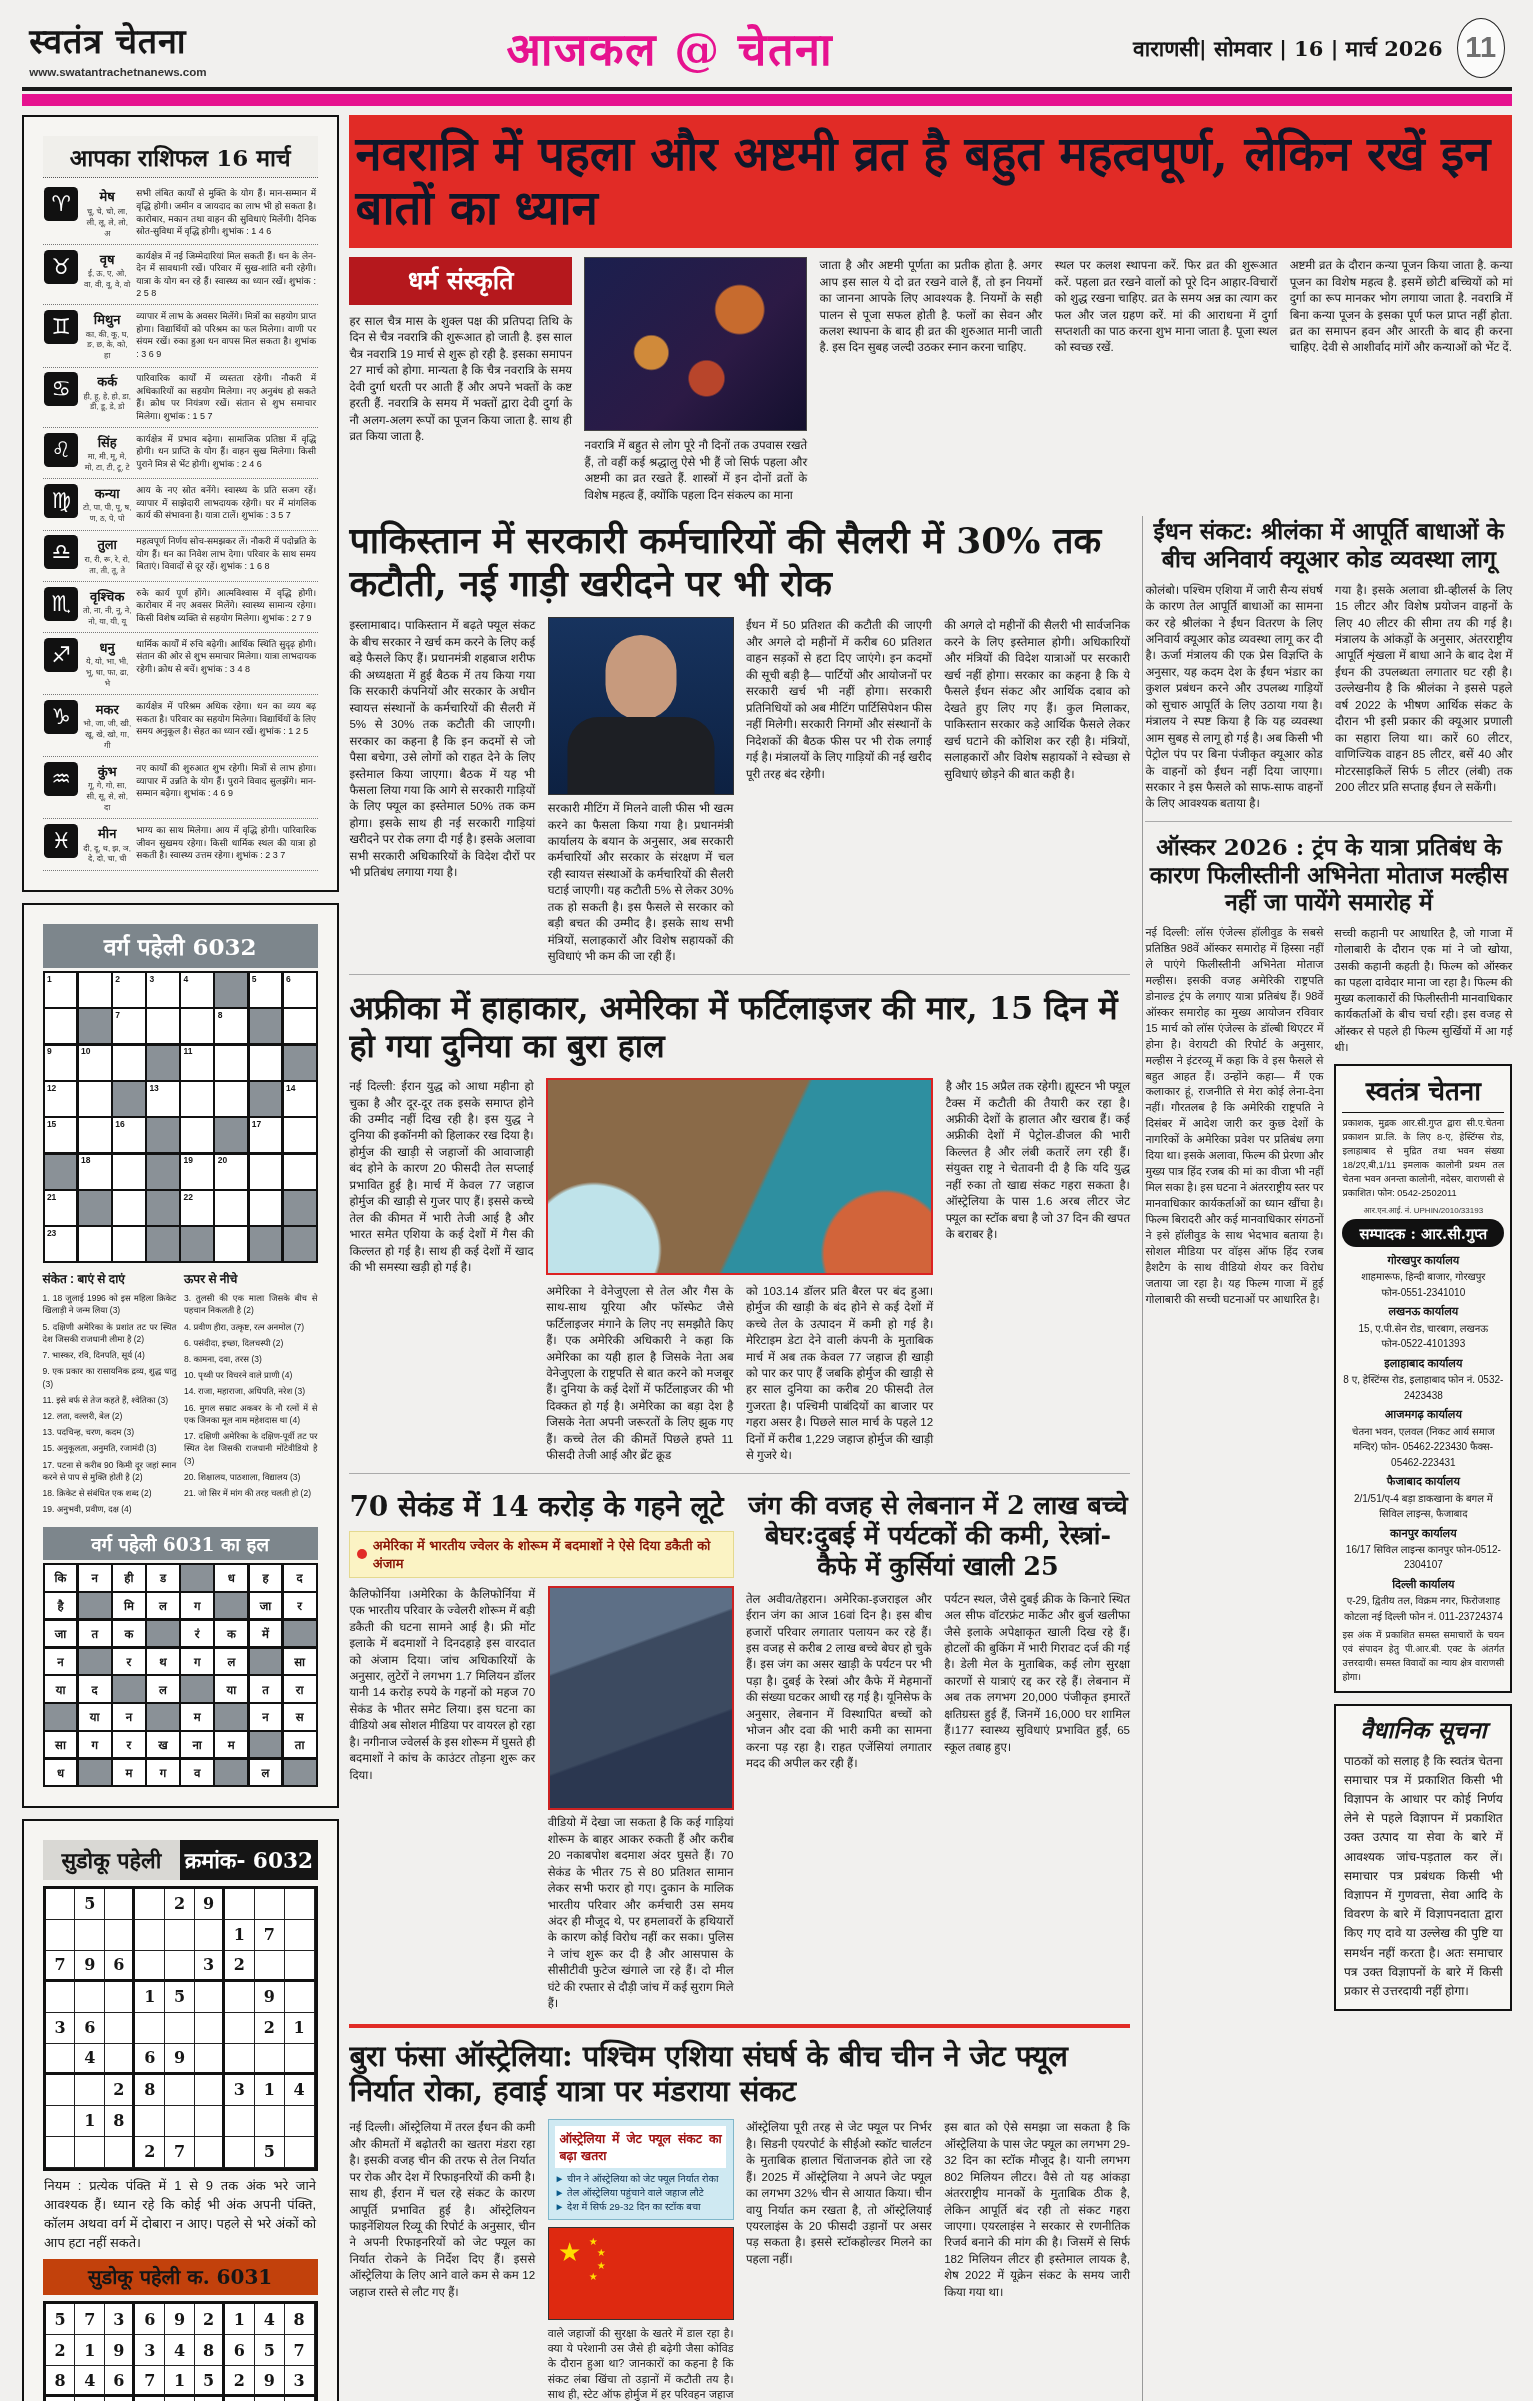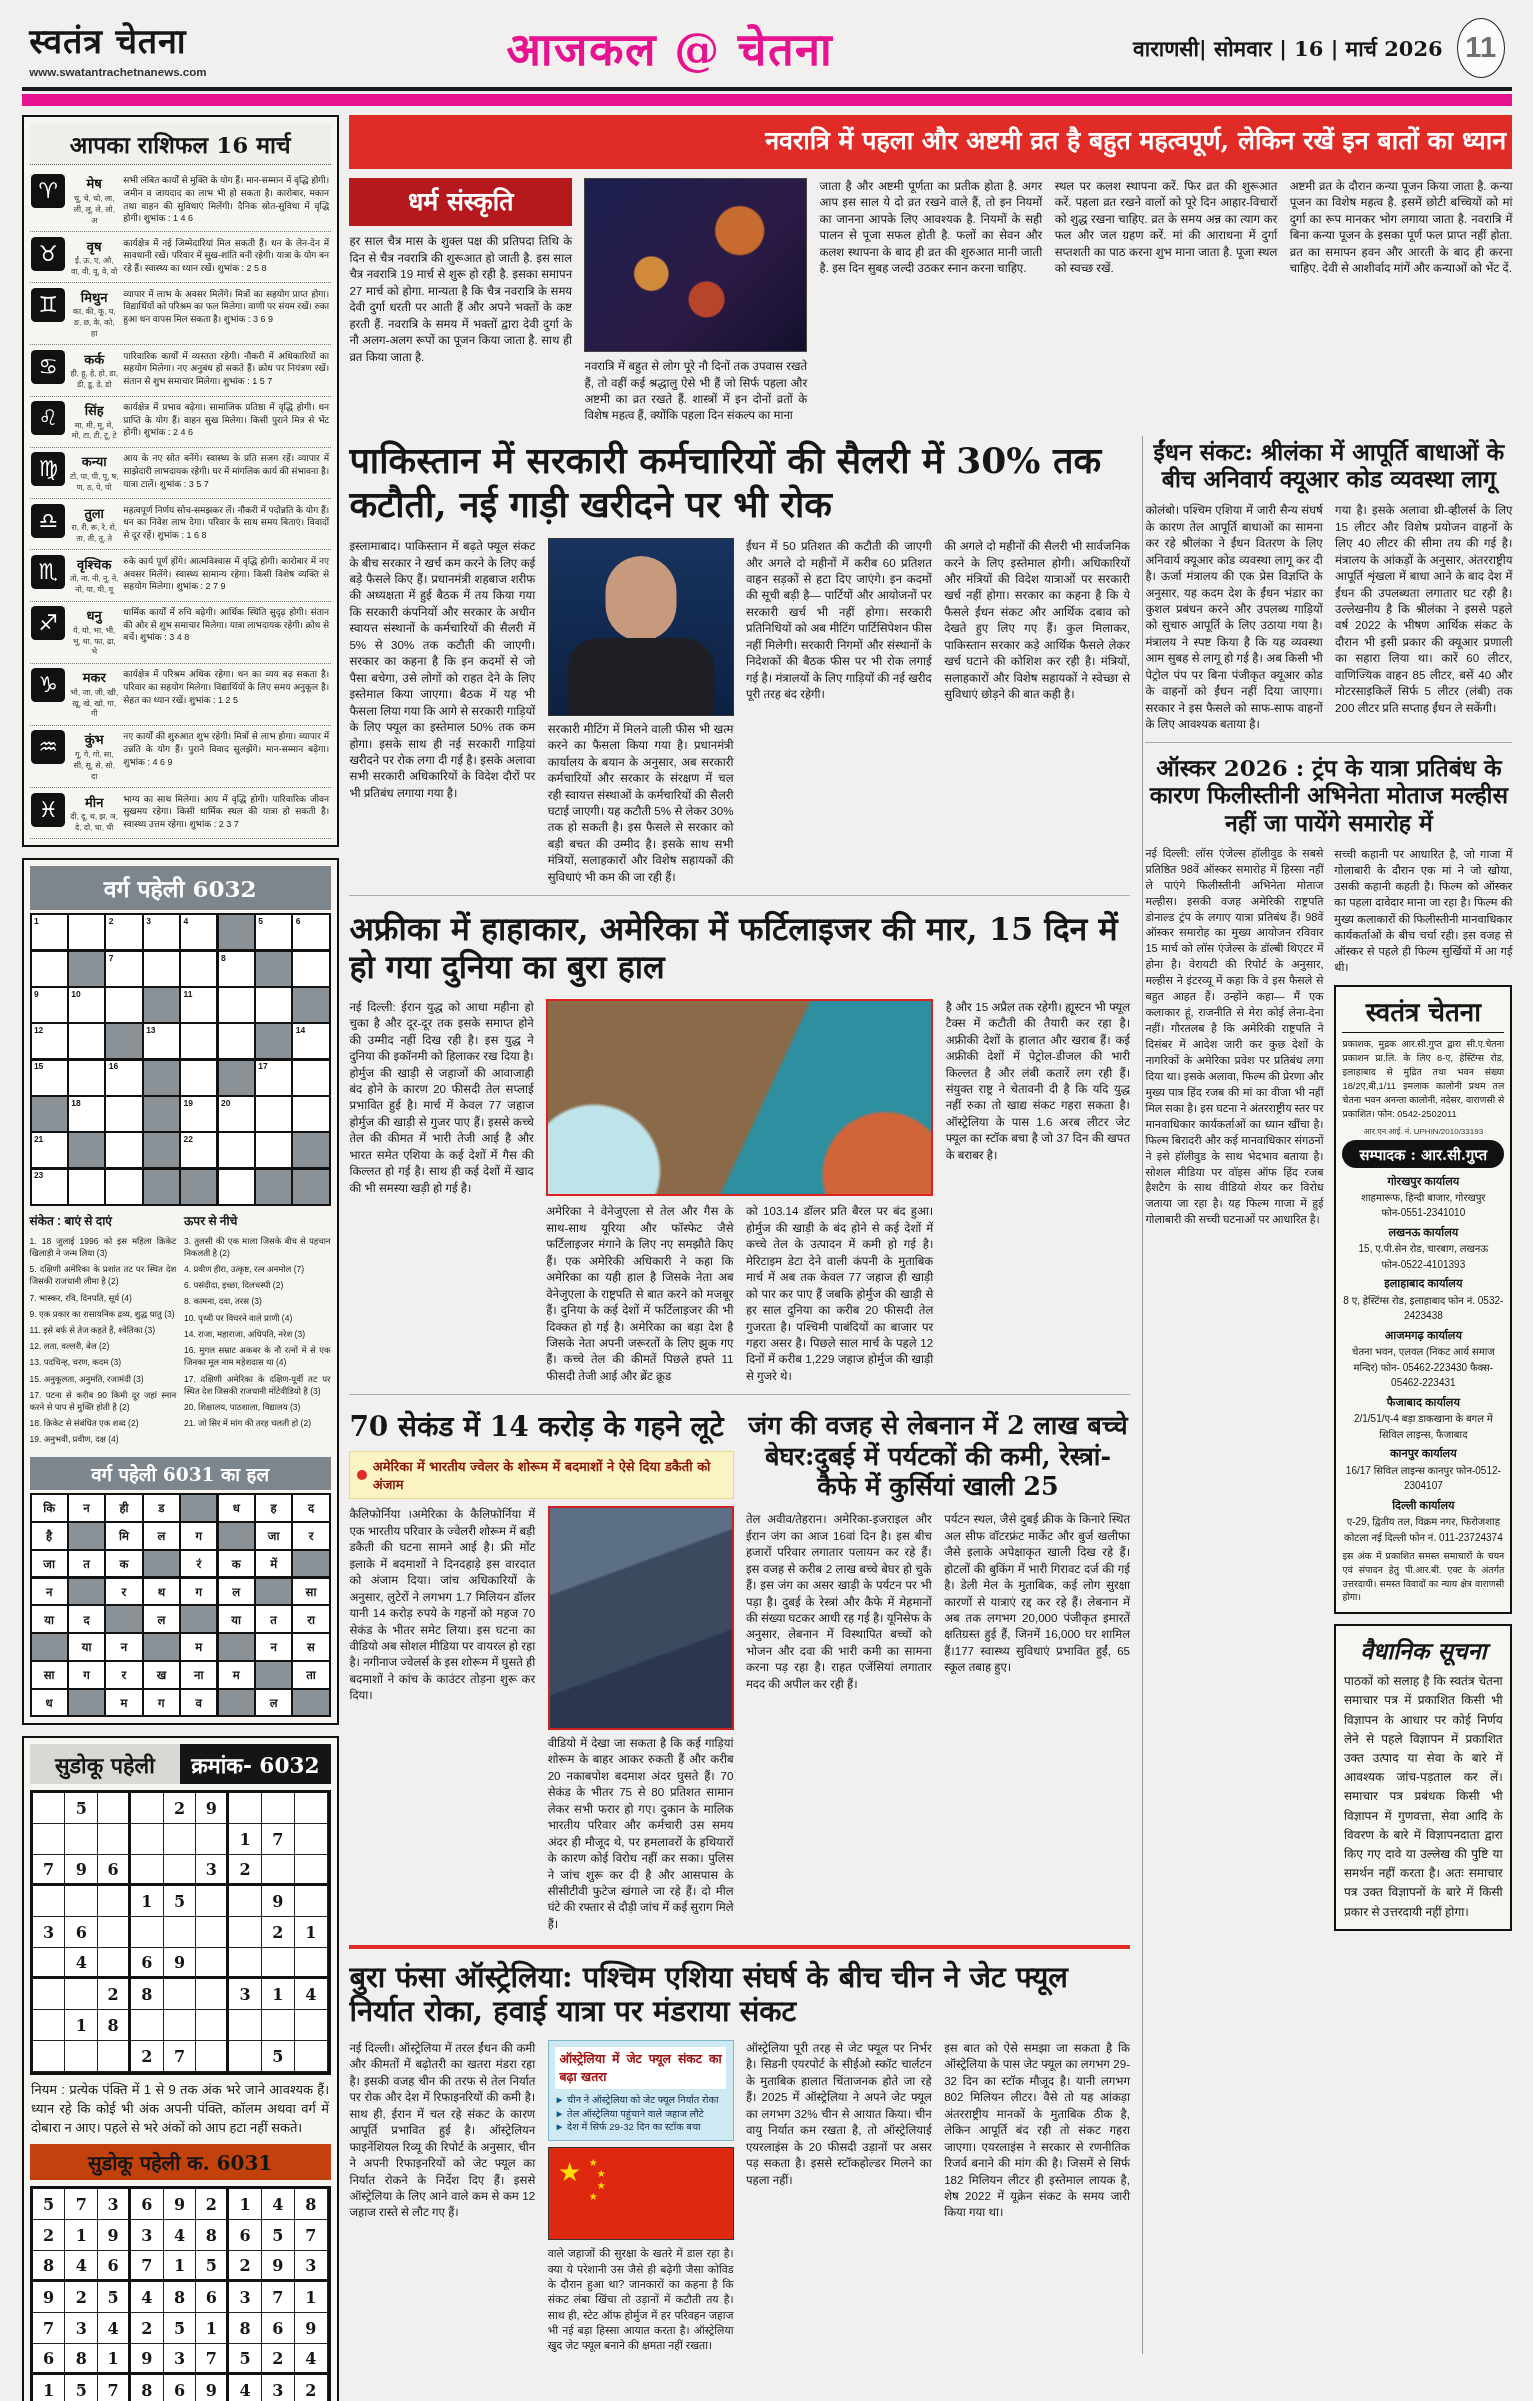--- a/index.html
+++ b/index.html
@@ -11,21 +11,21 @@
   .mast .mast-url{font-size:11.6px;font-weight:bold;color:#333;margin-top:1.5px}
   .ctitle{font-family:"DejaVu Serif","Liberation Serif",serif;font-weight:bold;font-size:45px;color:#e6128f;letter-spacing:1.5px}
   .dateline{display:flex;align-items:center;gap:14px}
   .dateline .dt{font-family:"DejaVu Serif","Liberation Serif",serif;font-weight:bold;font-size:21px}
   .pgnum{width:48px;height:60px;border:1.5px solid #222;border-radius:50%;display:flex;align-items:center;justify-content:center;font-size:29px;font-weight:bold;color:#707070;background:#fbfbfa}
   .rule-black{height:3.9px;background:#1a1a1a;margin:1.5px 0 3.1px 0}
   .rule-pink{height:11.6px;background:#e6128f;margin-bottom:9.3px}
   
   .content{display:flex;gap:10.8px}
   .left-col{width:317px;flex:none}
-  .box{border:2.3px solid #111;background:#f6f5f2;margin-bottom:10.8px;padding:6px}
+  .box{border:2.3px solid #111;background:#f6f5f2;margin-bottom:10.8px;padding:19px}
   .h-title{background:#f0efeb;border-bottom:1.5px dotted #555;text-align:center;font-family:"DejaVu Serif","Liberation Serif",serif;font-weight:bold;font-size:23px;padding:4.6px 0;margin-bottom:4.6px}
   .h-row{display:flex;gap:4.6px;border-bottom:0.8px dotted #777;padding:4.6px 1.5px;align-items:flex-start}
   .h-ic{width:34px;height:34px;background:#111;color:#fff;font-size:21.6px;display:flex;align-items:center;justify-content:center;border-radius:4.6px;flex:none}
   .h-side{width:49px;flex:none;text-align:center}
   .h-nm{font-weight:bold;font-size:13px;font-family:"DejaVu Serif","Liberation Serif",serif}
   .h-lk{font-size:8px;color:#333;line-height:1.35;margin-top:1.5px}
   .h-tx{font-size:9px;line-height:1.4;text-align:justify}
   
   .xw-head{background:#7d868c;color:#fff;text-align:center;font-family:"DejaVu Serif","Liberation Serif",serif;font-weight:bold;font-size:23px;padding:6.2px 0;margin-bottom:3.1px}
   .xgrid{display:grid;grid-template-columns:repeat(8,1fr);border:2.3px solid #111;background:#111;gap:2.3px}
@@ -43,21 +43,21 @@
   .sud-head .t1{flex:1;background:#d9d8d4;text-align:center;font-family:"DejaVu Serif","Liberation Serif",serif;font-weight:bold;font-size:21.6px;padding:5.4px 0}
   .sud-head .t2{flex:1;background:#151515;color:#fff;text-align:center;font-family:"DejaVu Serif","Liberation Serif",serif;font-weight:bold;font-size:21.6px;padding:5.4px 0}
   .sgrid{display:grid;grid-template-columns:repeat(9,1fr);border:3.1px solid #111;background:#fff}
   .sc9{height:31px;display:flex;align-items:center;justify-content:center;font-family:"DejaVu Serif","Liberation Serif",serif;font-weight:bold;font-size:16px;border-right:0.8px solid #222;border-bottom:0.8px solid #222}
   .sc9.c2,.sc9.c5{border-right:3.1px solid #111}
   .sc9.r2,.sc9.r5{border-bottom:3.1px solid #111}
   .sud-rule{font-size:13px;line-height:1.45;margin:6.2px 1.5px;text-align:justify}
   .sudsol-head{background:#c2410c;text-align:center;font-family:"DejaVu Serif","Liberation Serif",serif;font-weight:bold;font-size:20px;padding:4.6px 0;margin:4.6px 0 6.2px 0}
   
   .right-area{flex:1;min-width:0}
-  .banner{background:#e12b26;color:#ffffff;text-align:right;font-family:"DejaVu Serif","Liberation Serif",serif;font-weight:bold;font-size:25px;padding:12.4px 6.2px;line-height:1.15;margin-bottom:9.3px}
+  .banner{background:#e12b26;color:#0f172a;text-align:left;font-family:"DejaVu Serif","Liberation Serif",serif;font-weight:bold;font-size:47px;padding:12.4px 6.2px;line-height:1.15;margin-bottom:9.3px}
   .dharm{display:flex;gap:12.4px;margin-bottom:12.4px;min-height:216px}
   .dharm .dcol{flex:1;font-size:11.6px;line-height:1.42;text-align:justify}
   .sec-label{background:#b5181d;color:#fff;text-align:center;font-family:"DejaVu Serif","Liberation Serif",serif;font-weight:bold;font-size:25px;padding:6.2px 3.1px;margin-bottom:7.7px}
   .img-durga{width:100%;height:174px;border:1.5px solid #444;background:radial-gradient(circle at 70% 30%,#c76b2e 0 12%,transparent 13%),radial-gradient(circle at 30% 55%,#d08a3a 0 9%,transparent 10%),radial-gradient(circle at 55% 70%,#b8452b 0 10%,transparent 11%),linear-gradient(135deg,#1b1f4e,#2c1a45 60%,#14102e);margin-bottom:6.2px}
   .lower{display:flex;gap:12.4px}
   .center-zone{flex:1;min-width:0}
   .right-strip{width:370px;flex:none;border-left:0.8px solid #999;padding-left:2px}
   h2.art{font-family:"DejaVu Serif","Liberation Serif",serif;font-weight:bold;line-height:1.2}
   .pak h2{font-size:36px;margin:3.1px 0 12.4px 0}
   .artcols{display:flex;gap:12.4px}

